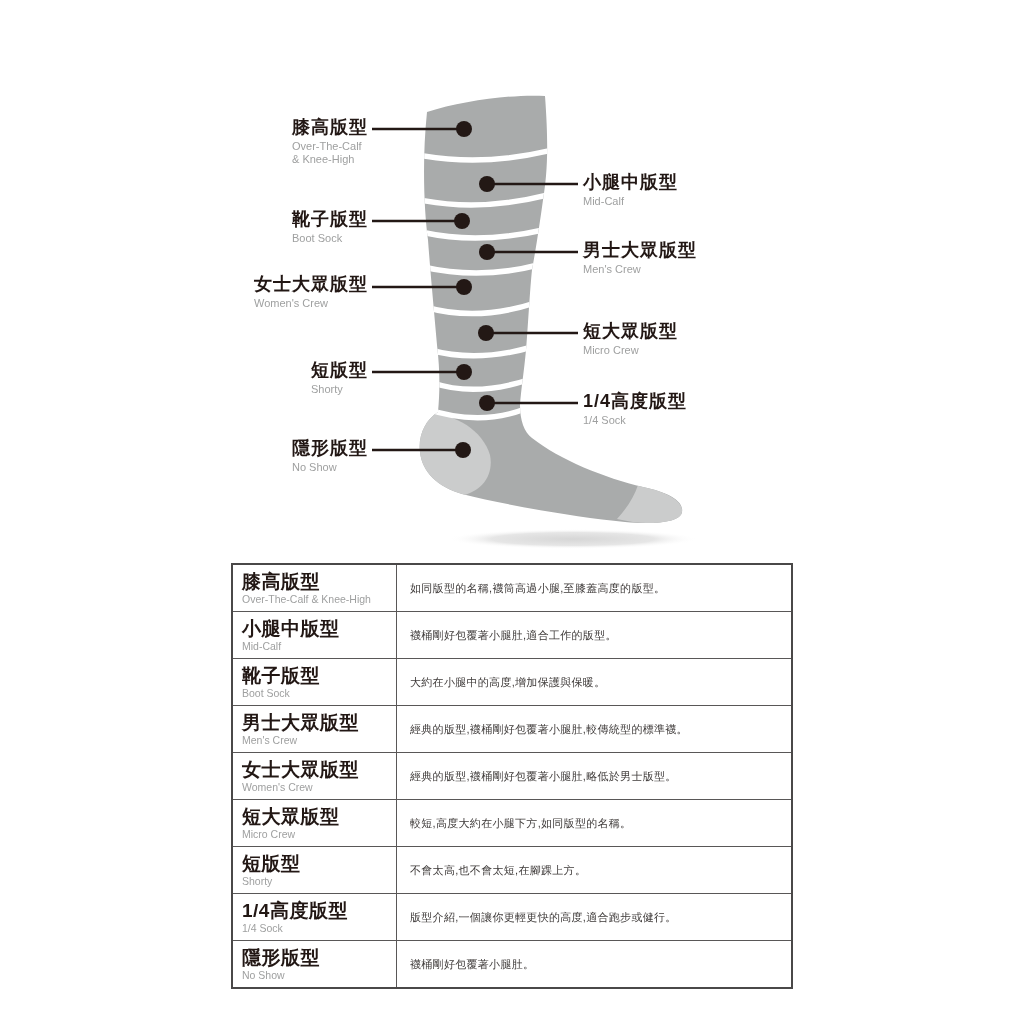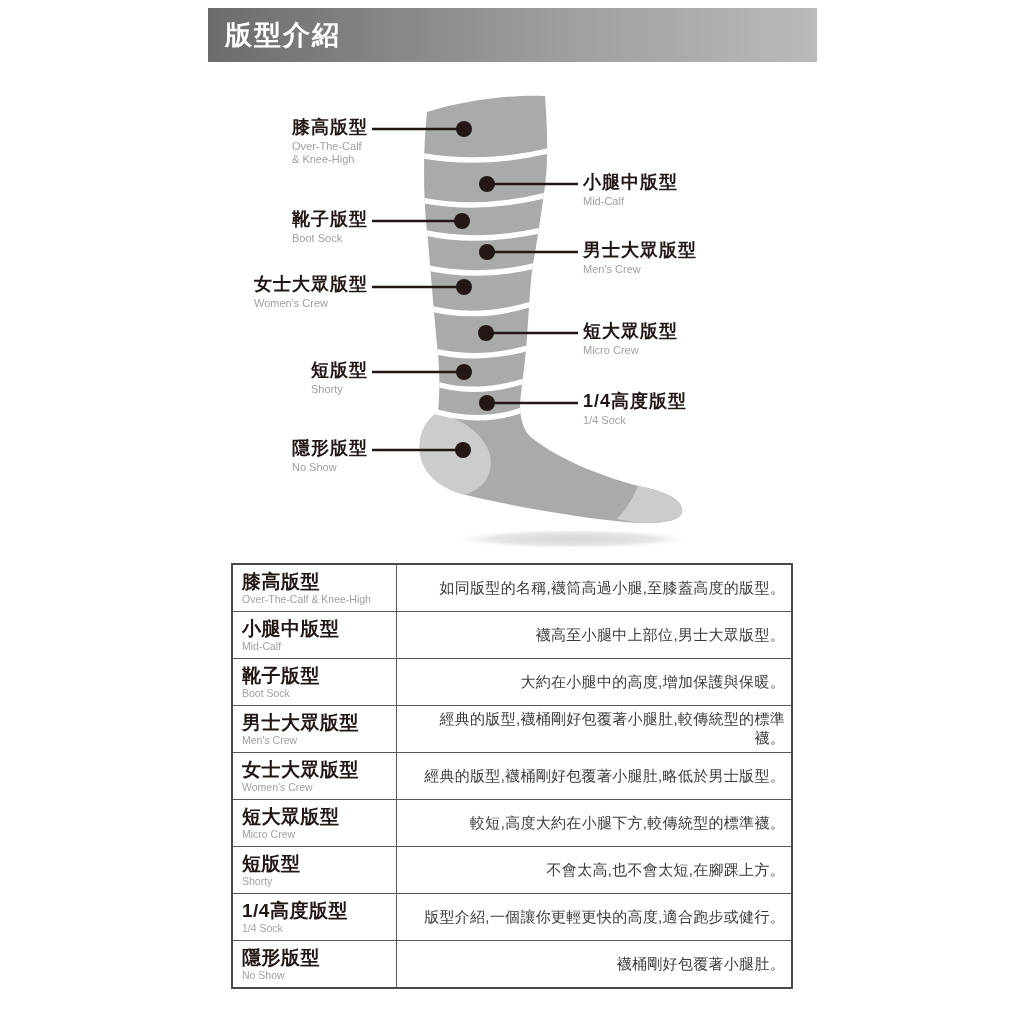--- a/index.html
+++ b/index.html
@@ -40,30 +40,27 @@
   }
   .spec-table td{
     border:1.5px solid #595757;height:46px;vertical-align:middle;
     padding:0;
   }
   .spec-table{border:2px solid #4a4848;}
   .td-term{width:154px;padding-left:9px !important;}
   .td-desc{padding-left:13px !important;padding-right:6px !important;}
   .term-zh{font-size:19px;font-weight:bold;color:#221714;line-height:21px;letter-spacing:0.5px;}
   .term-en{font-size:10.5px;color:#9fa0a0;line-height:12px;margin-top:1px;}
-  .desc-text{font-size:15px;color:#3e3a39;letter-spacing:0.3px;text-align:right;}
+  .desc-text{font-size:11px;color:#3e3a39;letter-spacing:0.3px;}
 </style>
 </head>
 <body>
 
 <div class="page">
 
-  <div class="header-bar">
-    <div class="title">版型介紹</div>
-  </div>
 
   <svg class="sock-svg" width="1024" height="1024" viewBox="0 0 1024 1024">
     <defs>
       <radialGradient id="shadowGrad" cx="50%" cy="50%" r="50%">
         <stop offset="0%" stop-color="#d6d6d6"></stop>
         <stop offset="65%" stop-color="#e6e6e6"></stop>
         <stop offset="100%" stop-color="#ffffff" stop-opacity="0"></stop>
       </radialGradient>
       <clipPath id="sockClip">
         <path d="M 427 112
@@ -202,21 +199,21 @@
         <td class="td-desc">
           <div class="desc-text">如同版型的名稱,襪筒高過小腿,至膝蓋高度的版型。</div>
         </td>
       </tr>
       <tr>
         <td class="td-term">
           <div class="term-zh">小腿中版型</div>
           <div class="term-en">Mid-Calf</div>
         </td>
         <td class="td-desc">
-          <div class="desc-text">襪高至小腿中上部位,男士大眾版型。</div>
+          <div class="desc-text">襪桶剛好包覆著小腿肚,適合工作的版型。</div>
         </td>
       </tr>
       <tr>
         <td class="td-term">
           <div class="term-zh">靴子版型</div>
           <div class="term-en">Boot Sock</div>
         </td>
         <td class="td-desc">
           <div class="desc-text">大約在小腿中的高度,增加保護與保暖。</div>
         </td>
@@ -238,21 +235,21 @@
         <td class="td-desc">
           <div class="desc-text">經典的版型,襪桶剛好包覆著小腿肚,略低於男士版型。</div>
         </td>
       </tr>
       <tr>
         <td class="td-term">
           <div class="term-zh">短大眾版型</div>
           <div class="term-en">Micro Crew</div>
         </td>
         <td class="td-desc">
-          <div class="desc-text">較短,高度大約在小腿下方,較傳統型的標準襪。</div>
+          <div class="desc-text">較短,高度大約在小腿下方,如同版型的名稱。</div>
         </td>
       </tr>
       <tr>
         <td class="td-term">
           <div class="term-zh">短版型</div>
           <div class="term-en">Shorty</div>
         </td>
         <td class="td-desc">
           <div class="desc-text">不會太高,也不會太短,在腳踝上方。</div>
         </td>

